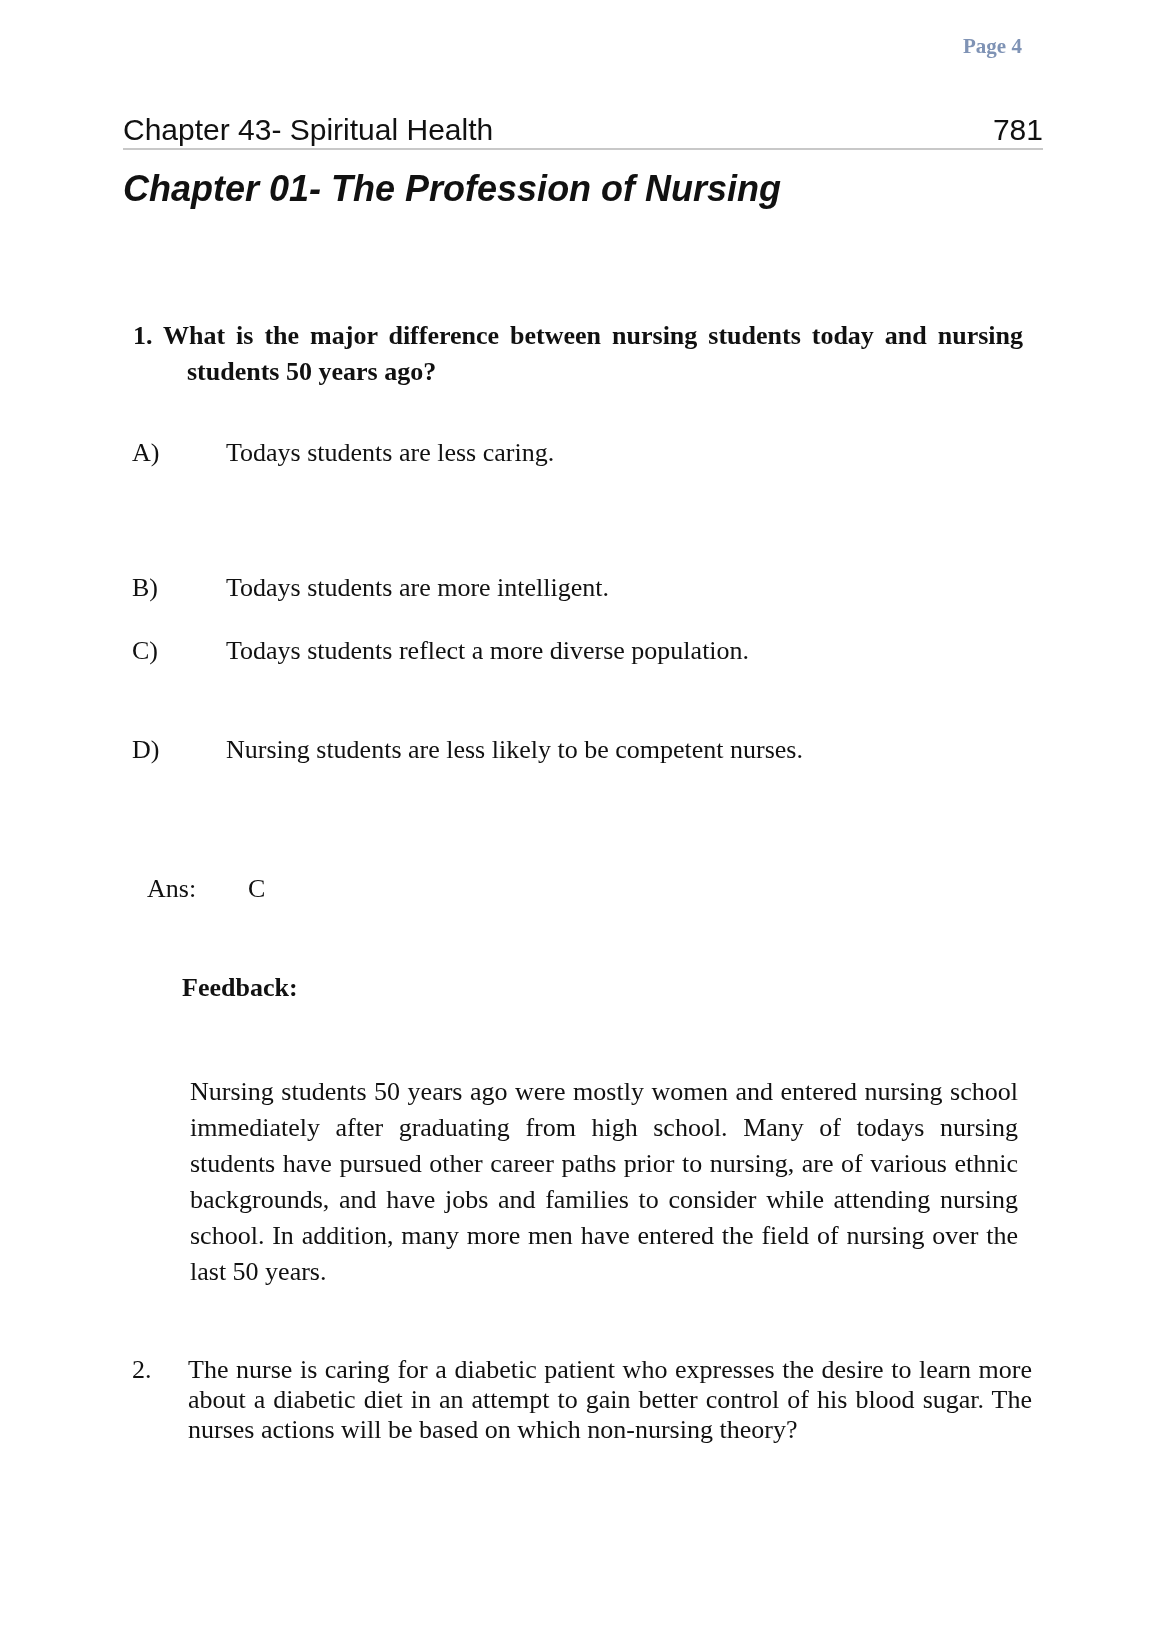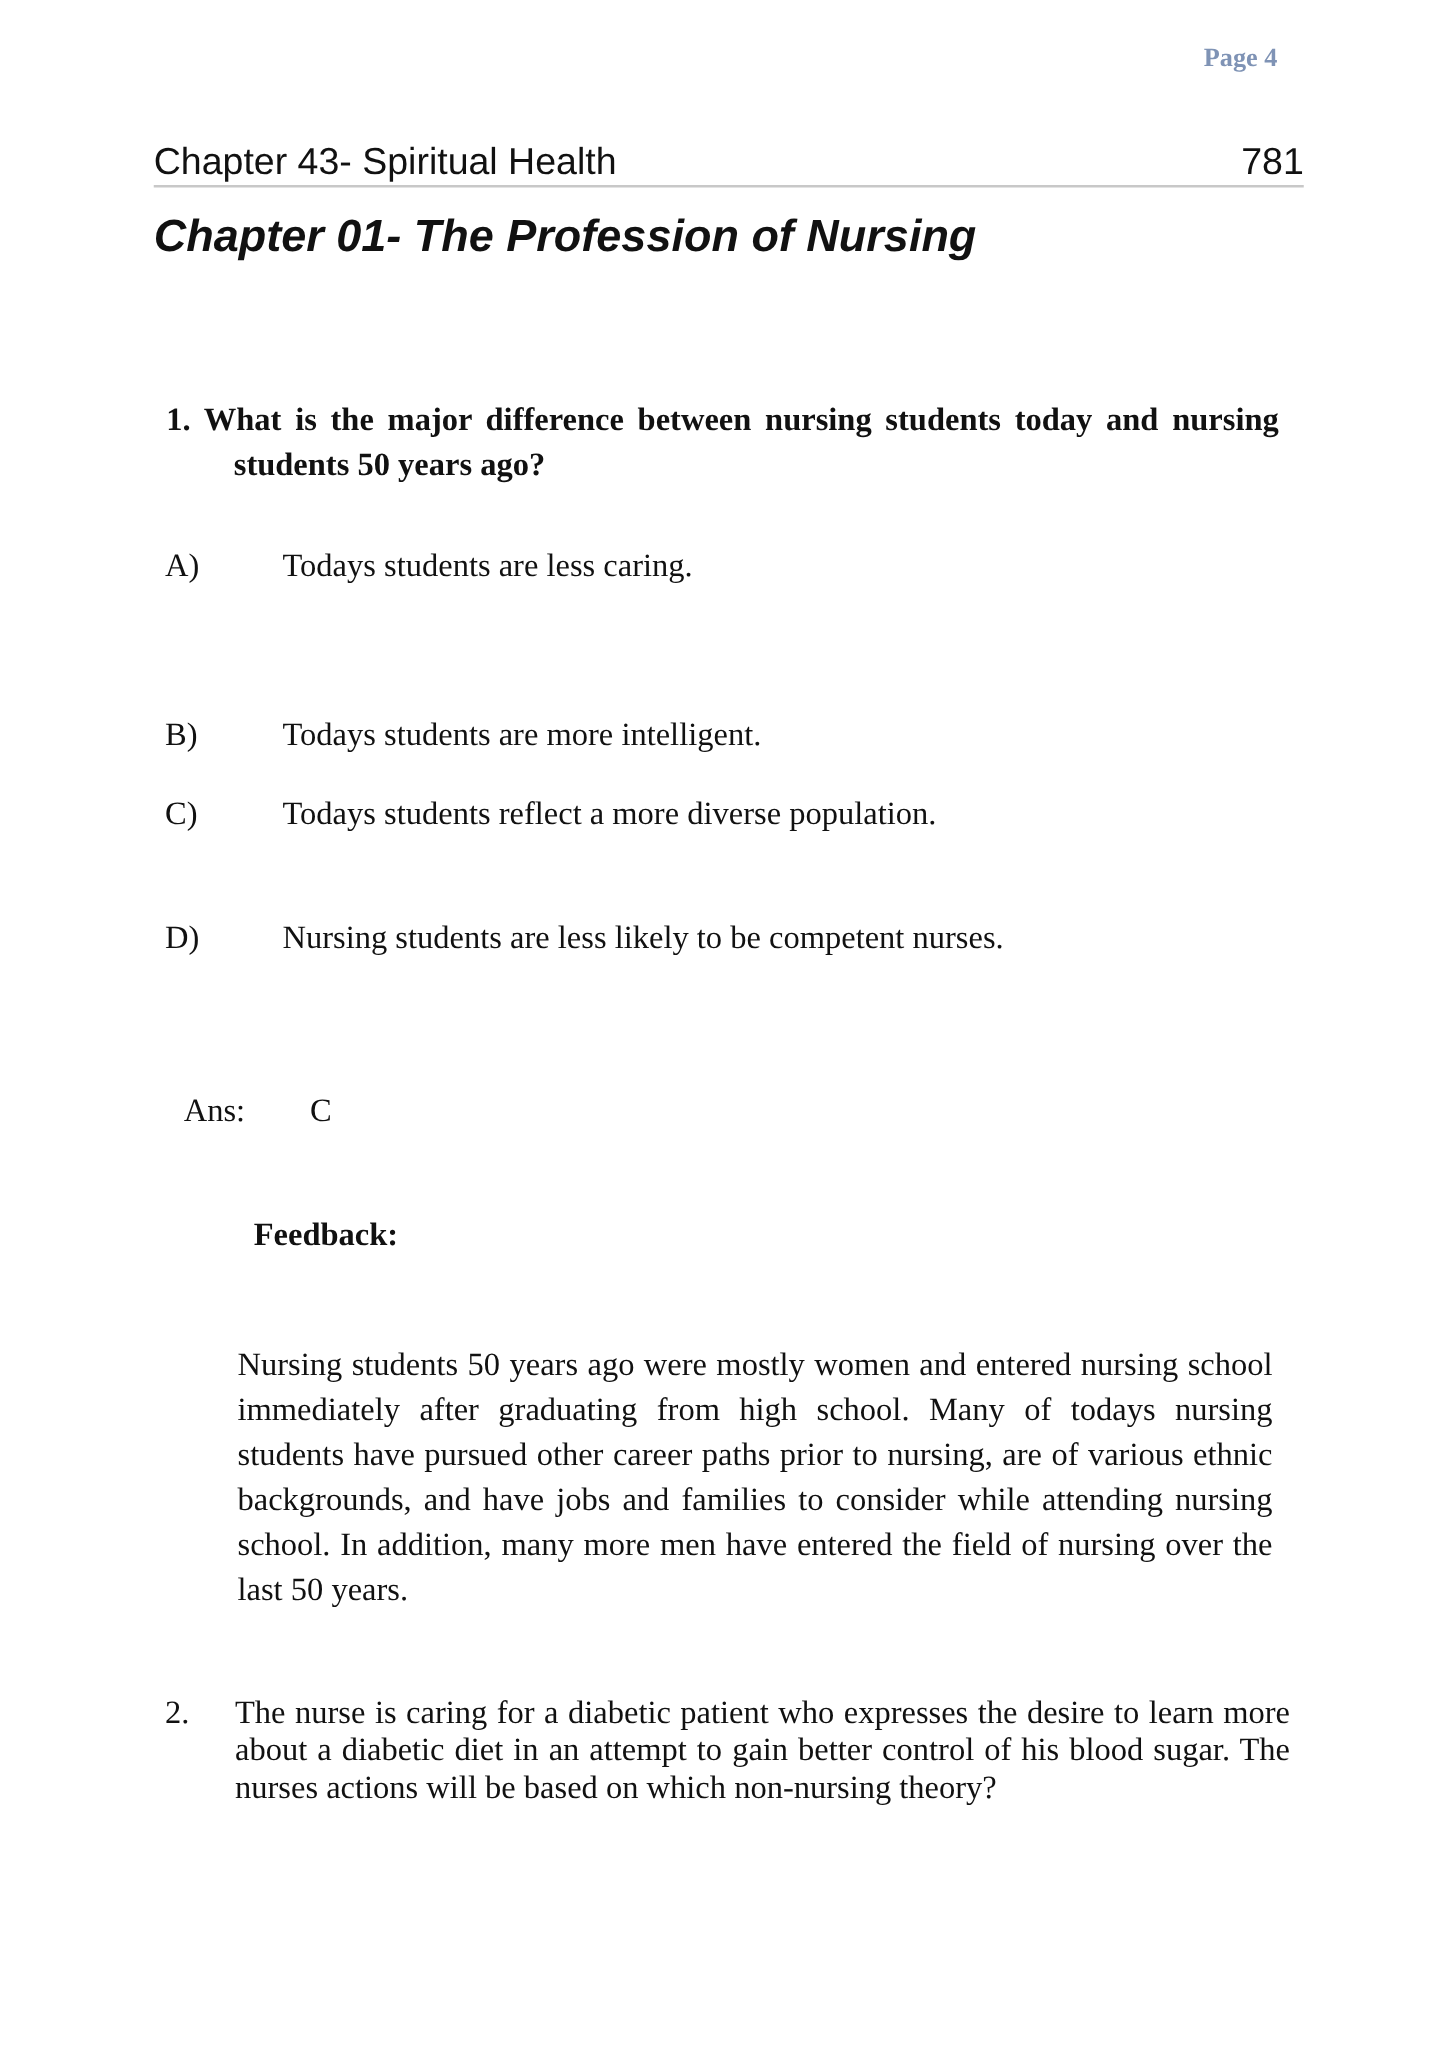--- a/index.html
+++ b/index.html
@@ -9,21 +9,21 @@
   .page-num { position: absolute; top: 34px; left: 963px; font-size: 21px; color: #7f93b5; font-weight: bold; }
   .running-header { position: absolute; top: 112px; left: 123px; width: 920px; height: 36px; border-bottom: 2px solid #c8c8c8; }
   .rh-title { position: absolute; left: 0; top: 1px; font-size: 30px; }
   .rh-pagenum { position: absolute; right: 0; top: 1px; font-size: 30px; }
   .chapter-title { position: absolute; top: 168px; left: 123px; font-size: 36px; font-weight: bold; font-style: italic; }
   .q1 { position: absolute; top: 318px; left: 133px; width: 890px; font-size: 26px; line-height: 36px; text-align: justify; text-indent: -54px; padding-left: 54px; box-sizing: border-box; font-weight: bold; }
   .opt { position: absolute; left: 132px; font-size: 26px; }
   .opt .lbl { display: inline-block; width: 94px; }
   .ans { position: absolute; top: 874px; left: 123px; font-size: 26px; }
   .ans .lbl { display: inline-block; width: 101px; margin-left: 24px; }
-  .feedback-h { position: absolute; top: 973px; left: 203px; font-size: 26px; font-weight: bold; }
+  .feedback-h { position: absolute; top: 973px; left: 182px; font-size: 26px; font-weight: bold; }
   .feedback-body { position: absolute; top: 1074px; left: 190px; width: 828px; font-size: 26px; line-height: 36px; text-align: justify; }
   .q2 { position: absolute; top: 1355px; left: 132px; width: 900px; font-size: 26px; line-height: 30px; }
   .q2 .num { position: absolute; left: 0; top: 0; }
   .q2 .text { position: absolute; left: 56px; top: 0; width: 844px; text-align: justify; }
 </style>
 </head>
 <body>
 
 <div class="page-num serif">Page 4</div>
 

